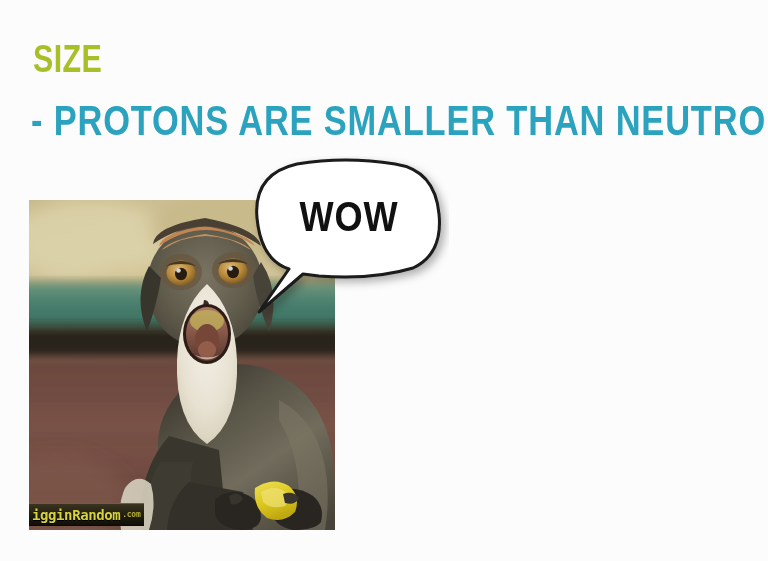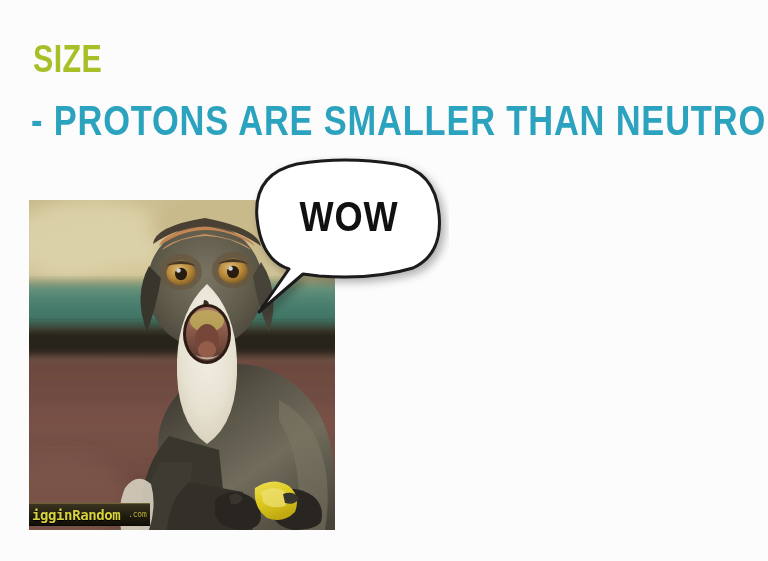--- a/index.html
+++ b/index.html
@@ -112,23 +112,23 @@
     font-family: "DejaVu Sans Mono", monospace;
     font-size: 14px;
     font-weight: 700;
     color: #d8d23c;
     text-shadow: 0 1px 0 #000;
     letter-spacing: -0.4px;
   }
   .wm-tld {
     font-family: "DejaVu Sans Mono", monospace;
     font-size: 8px;
-    font-weight: 400;
+    font-weight: 700;
     color: #b6ae30;
-    margin-left: 8px;
+    margin-left: 2px;
     letter-spacing: -0.3px;
   }
 </style>
 </head>
 <body>
 
 <div id="slide">
 
   <div id="slide-title">SIZE</div>
 

